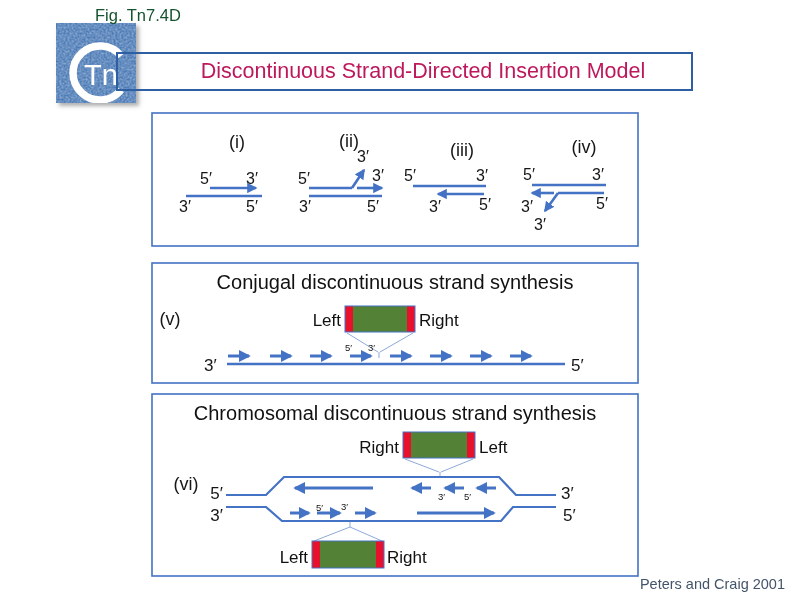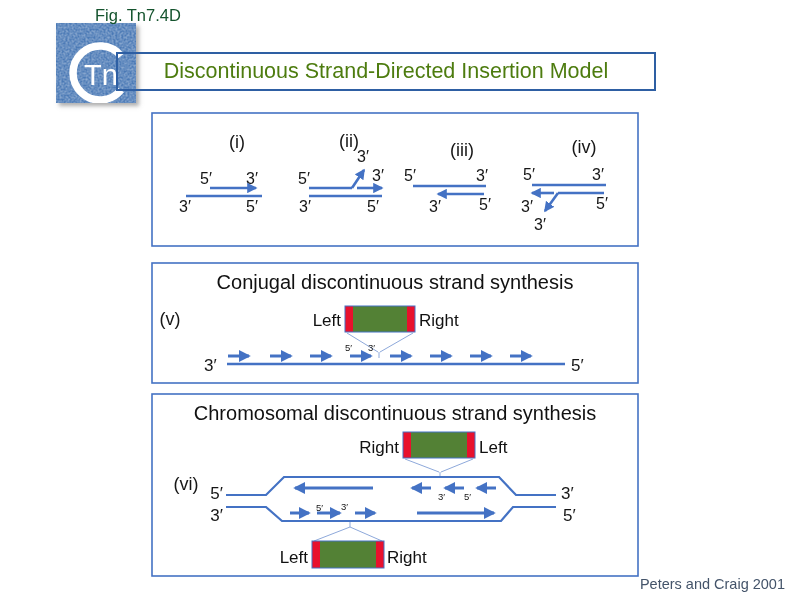--- a/index.html
+++ b/index.html
@@ -2,22 +2,22 @@
 <html><head>
 <meta charset="utf-8">
 <style>
   html,body{margin:0;padding:0;background:#fff;}
   .stage{position:relative;width:800px;height:600px;background:#fff;overflow:hidden;
          font-family:"Liberation Sans",sans-serif;}
   .logo{position:absolute;left:8px;top:23px;width:80px;height:80px;
         box-shadow:3px 3px 4px rgba(110,110,110,.55);margin-left:48px;}
   .figlabel{position:absolute;left:95px;top:6px;font-size:16.5px;color:#14532d;}
   .titlebox{position:absolute;left:116px;top:52px;width:536px;height:35px;
-            border:2px solid #2E5FA3;color:#4d7c0f;font-size:21.5px;
-            display:flex;align-items:center;justify-content:center;white-space:nowrap;}
+            border:2px solid #2E5FA3;color:#be185d;font-size:21.5px;
+            display:flex;align-items:center;justify-content:center;white-space:nowrap;padding-left:37px;}
   .citation{position:absolute;right:15px;top:576px;font-size:14.5px;color:#44546A;}
   #art{position:absolute;left:0;top:0;}
   .panel{fill:#fff;stroke:#4472C4;stroke-width:1.6;}
   .ln{stroke:#4472C4;stroke-width:2.6;fill:none;}
   .ar{stroke:#4472C4;stroke-width:2.6;fill:none;}
   .ar2{stroke:#4472C4;stroke-width:3;fill:none;}
   .ln2{stroke:#4472C4;stroke-width:2.3;fill:none;}
   .bub{stroke:#4472C4;stroke-width:2.2;fill:none;}
   .thin{stroke:#8EA9DB;stroke-width:1;fill:none;}
   .lab{font-size:16px;fill:#161616;}

